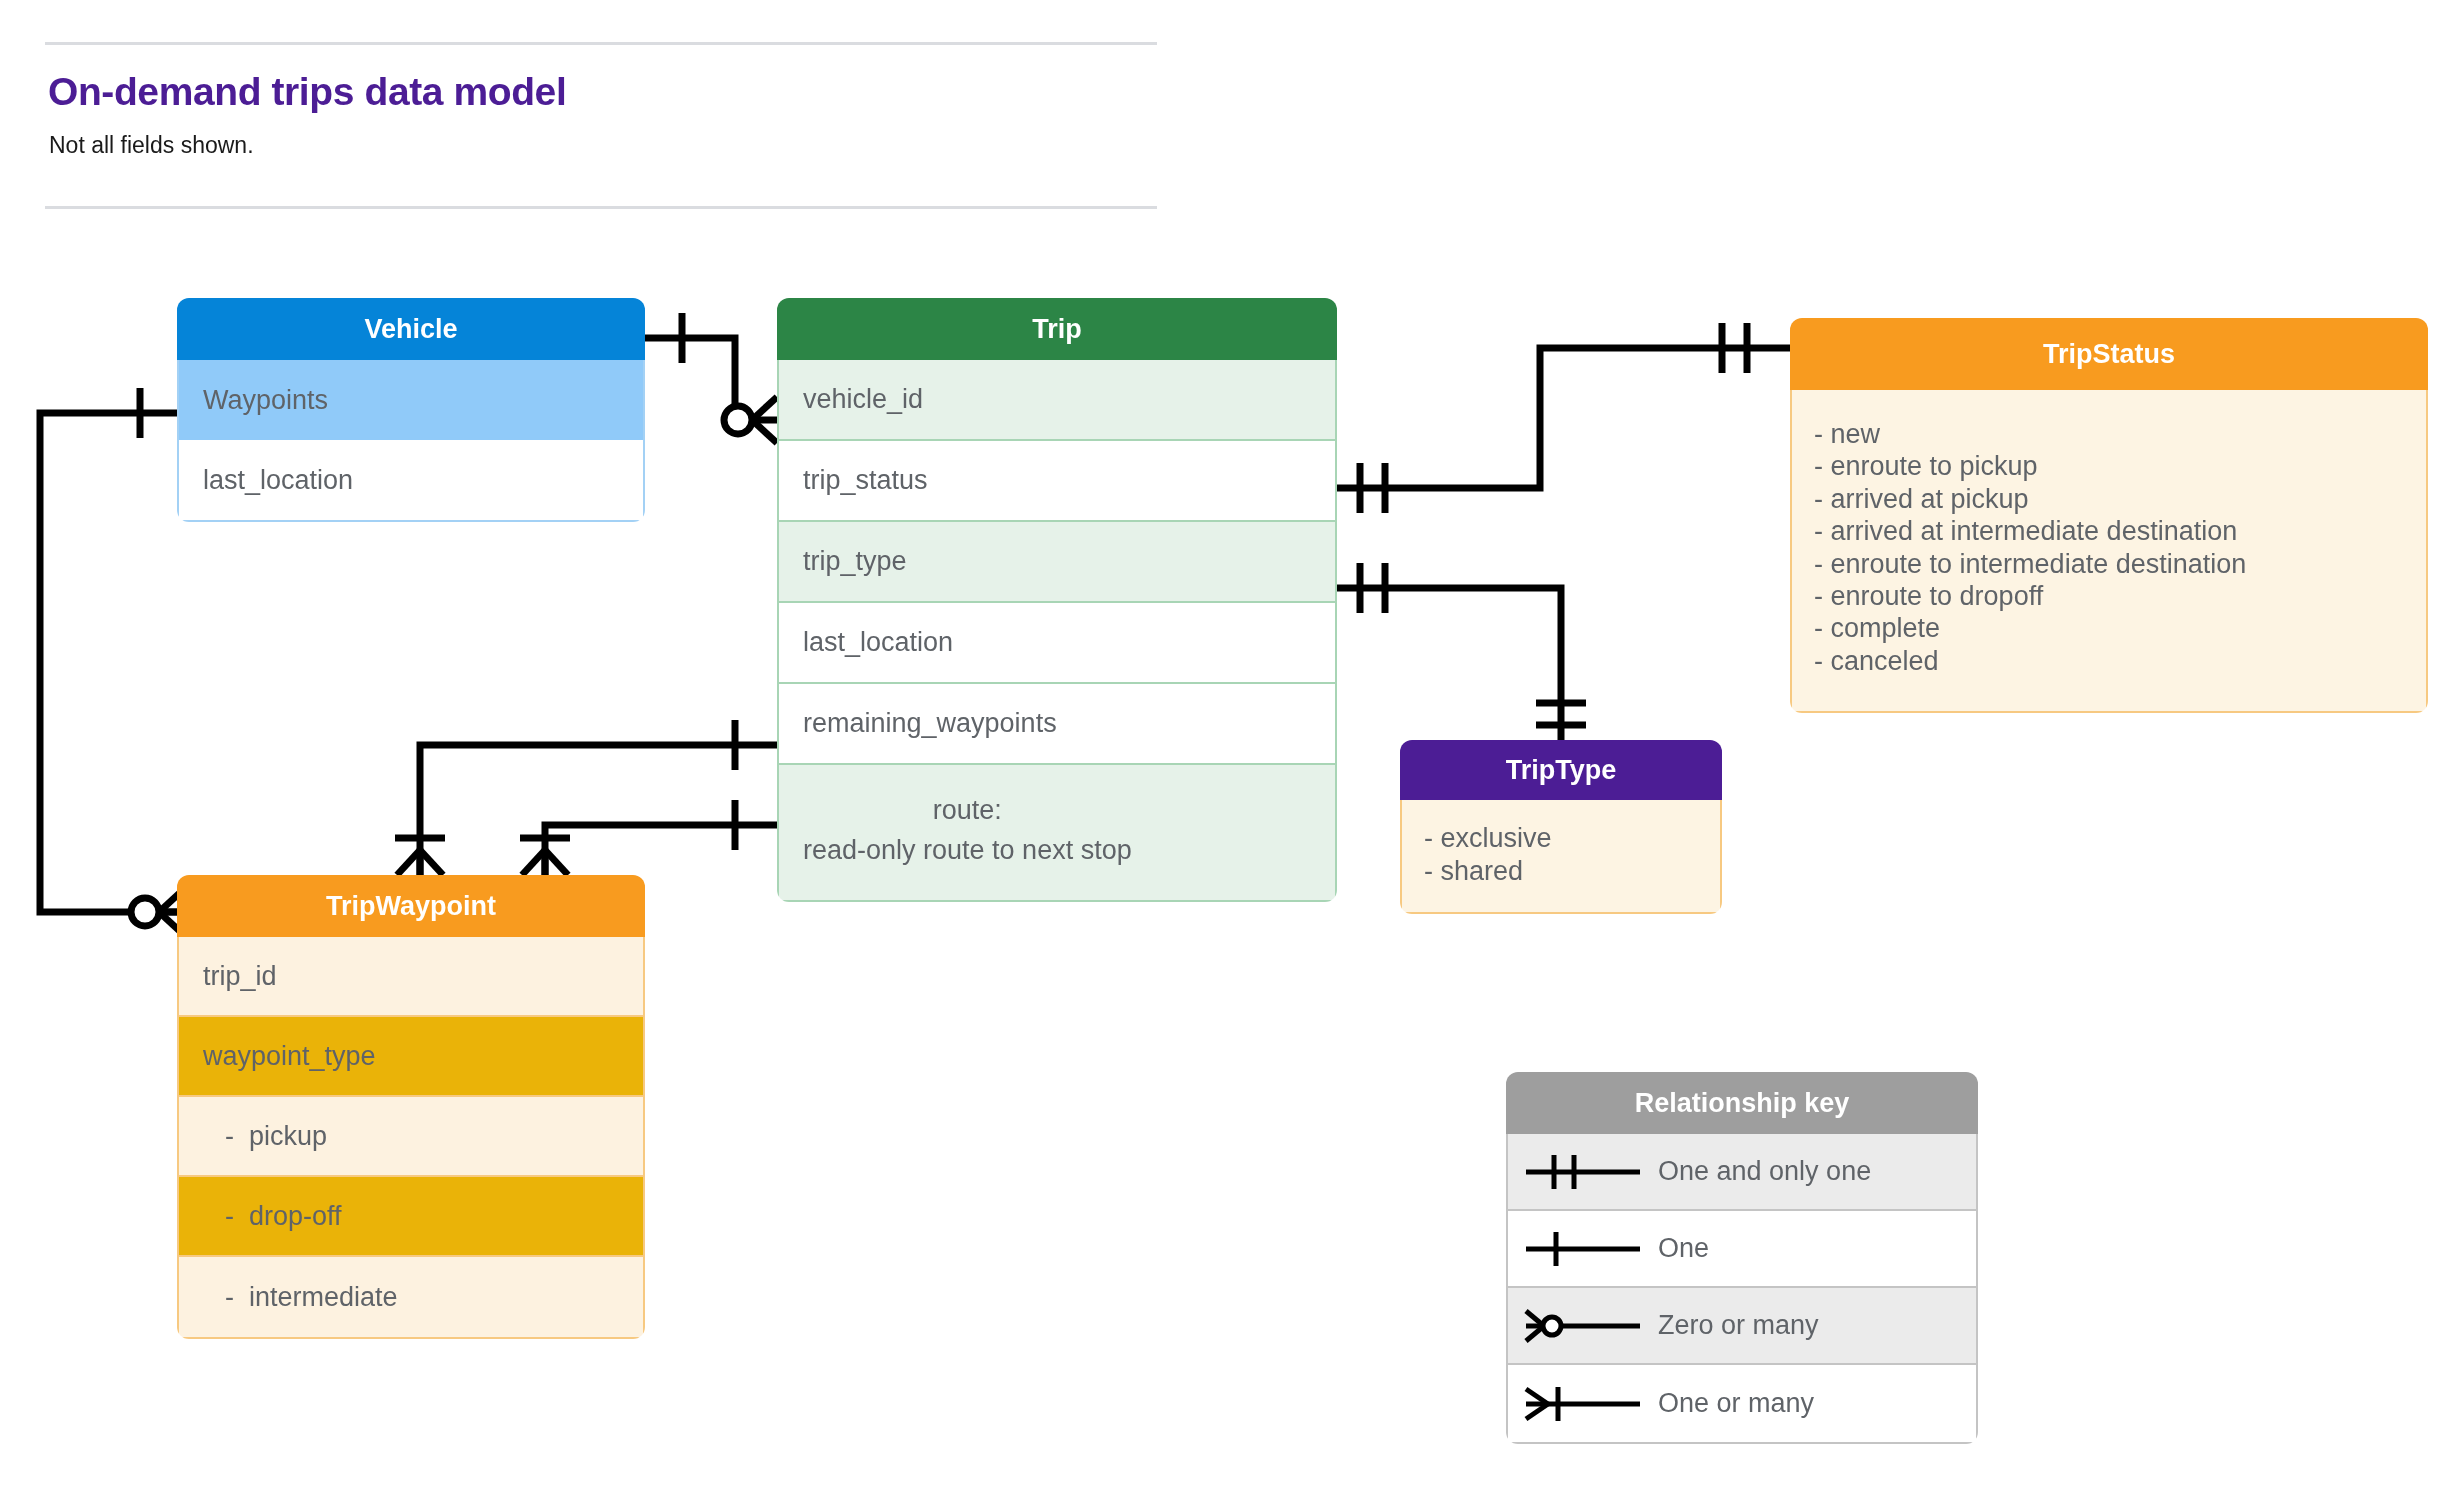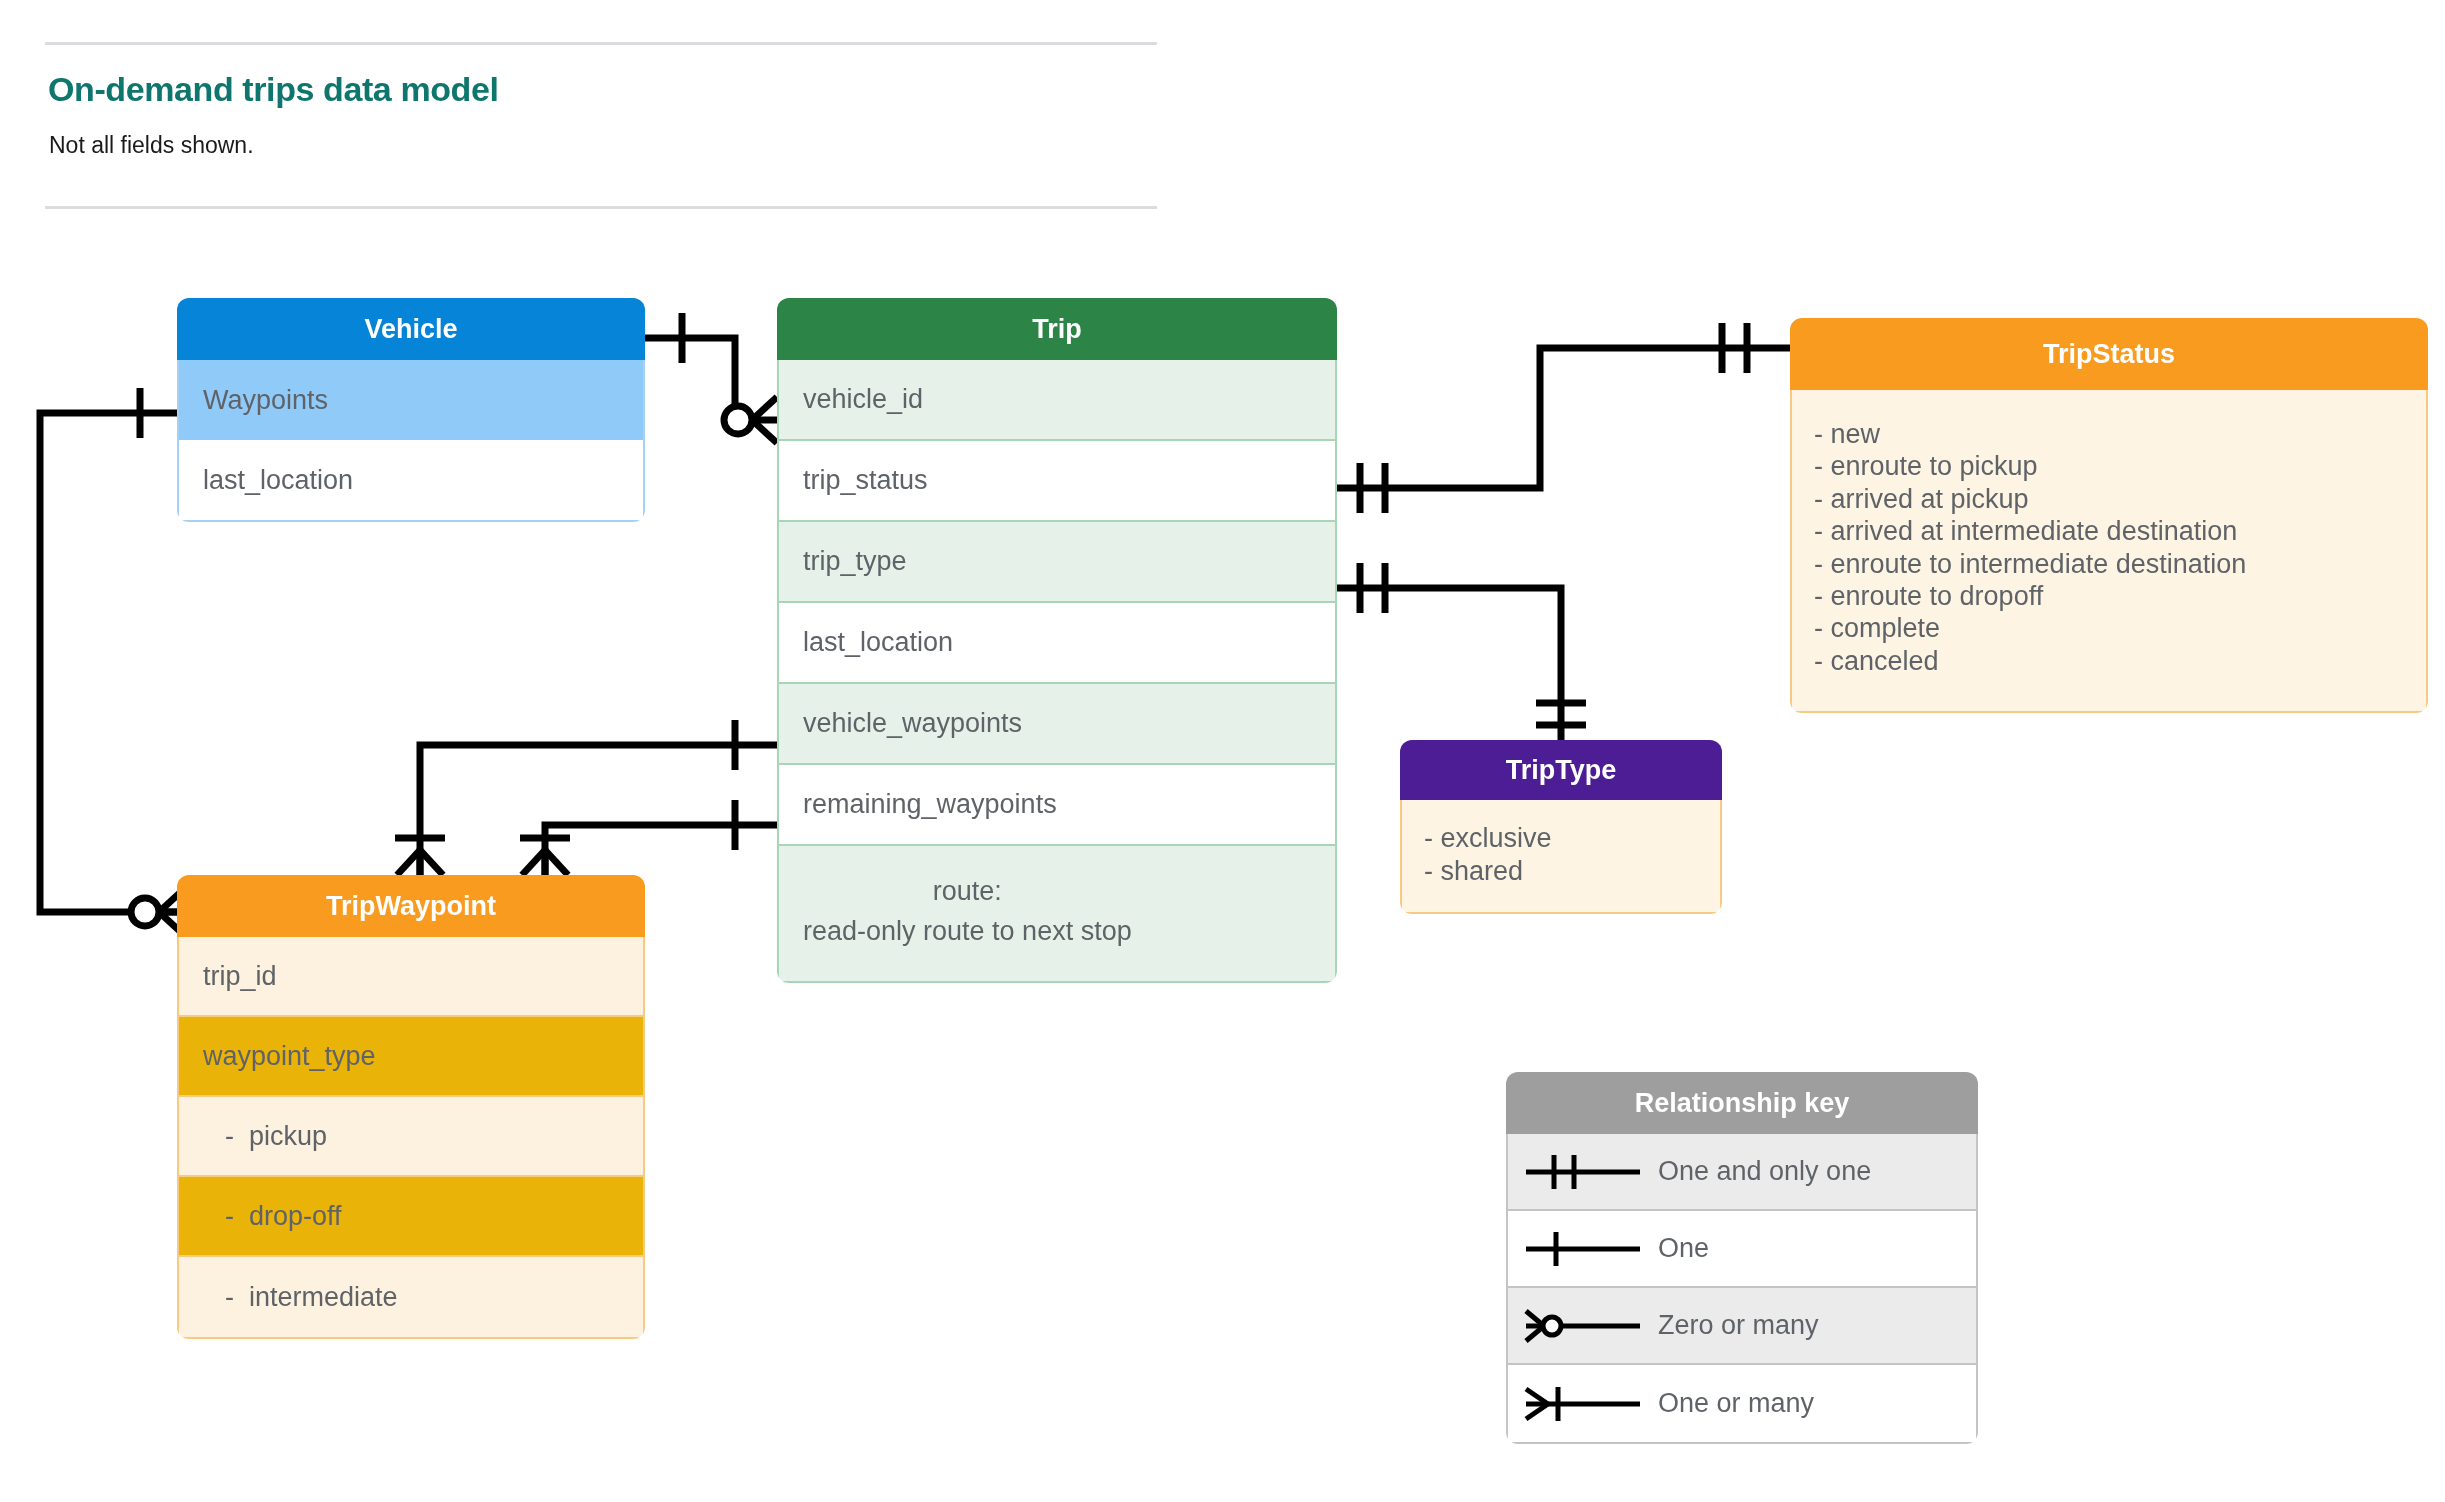--- a/index.html
+++ b/index.html
@@ -28,23 +28,23 @@
     height: 3px;
     background: #dadce0;
   }
   #rule-top  { top: 42px; }
   #rule-bot  { top: 206px; }
 
   #page-title {
     position: absolute;
     left: 48px;
     top: 70px;
-    font-size: 34px;
+    font-size: 39px;
     font-weight: bold;
-    color: #0f766e;
+    color: #4c1d95;
     letter-spacing: -0.4px;
     white-space: nowrap;
   }
   #page-subtitle {
     position: absolute;
     left: 49px;
     top: 132px;
     font-size: 23px;
     color: #1a1a1a;
     white-space: nowrap;
@@ -287,21 +287,20 @@
     </div>
   </div>
 
   <div class="entity" id="ent-trip">
     <div class="hdr">Trip</div>
     <div class="rows">
       <div class="row tint">vehicle_id</div>
       <div class="row plain">trip_status</div>
       <div class="row tint">trip_type</div>
       <div class="row plain">last_location</div>
-      <div class="row tint">vehicle_waypoints</div>
       <div class="row plain">remaining_waypoints</div>
       <div class="row tint tall">route:
 read-only route to next stop</div>
     </div>
   </div>
 
   <div class="entity" id="ent-tripwaypoint">
     <div class="hdr">TripWaypoint</div>
     <div class="rows">
       <div class="row tint">trip_id</div>

